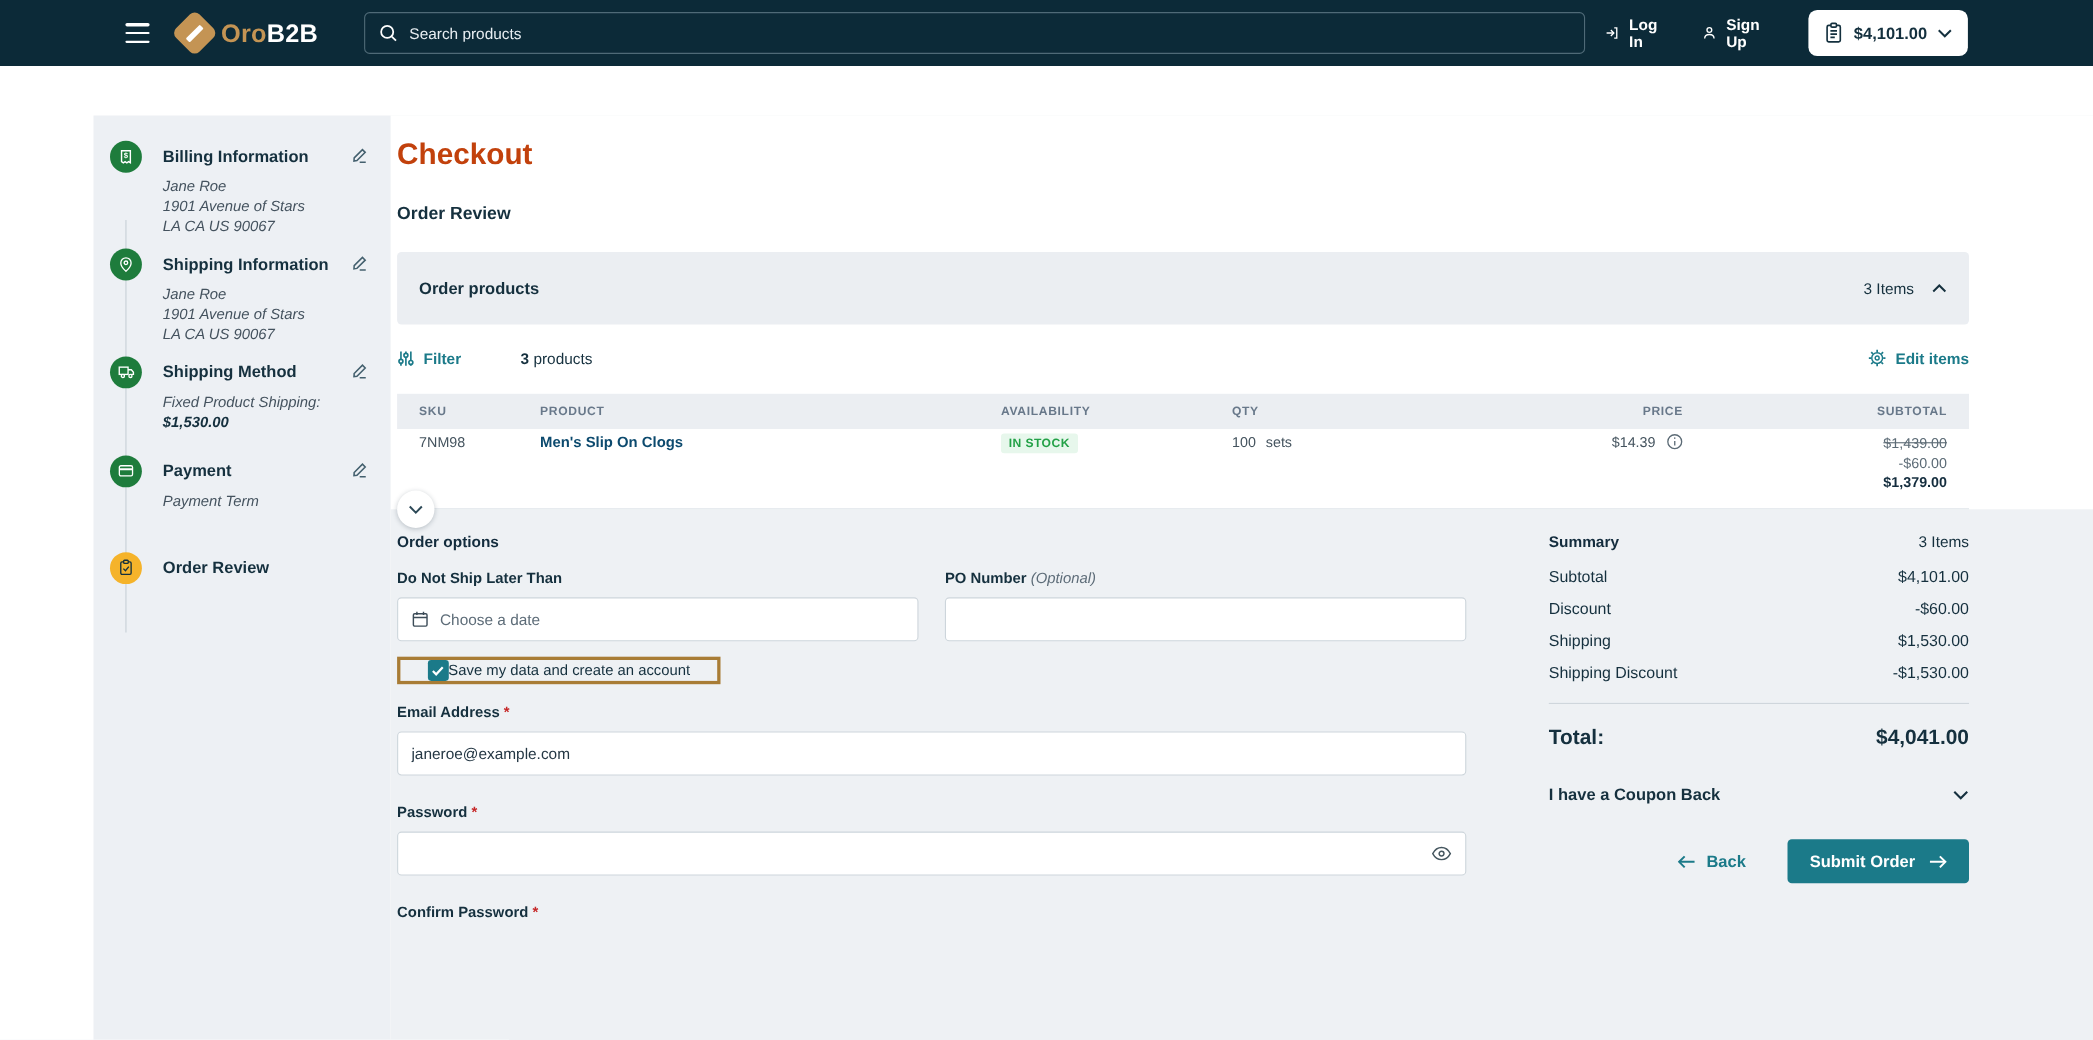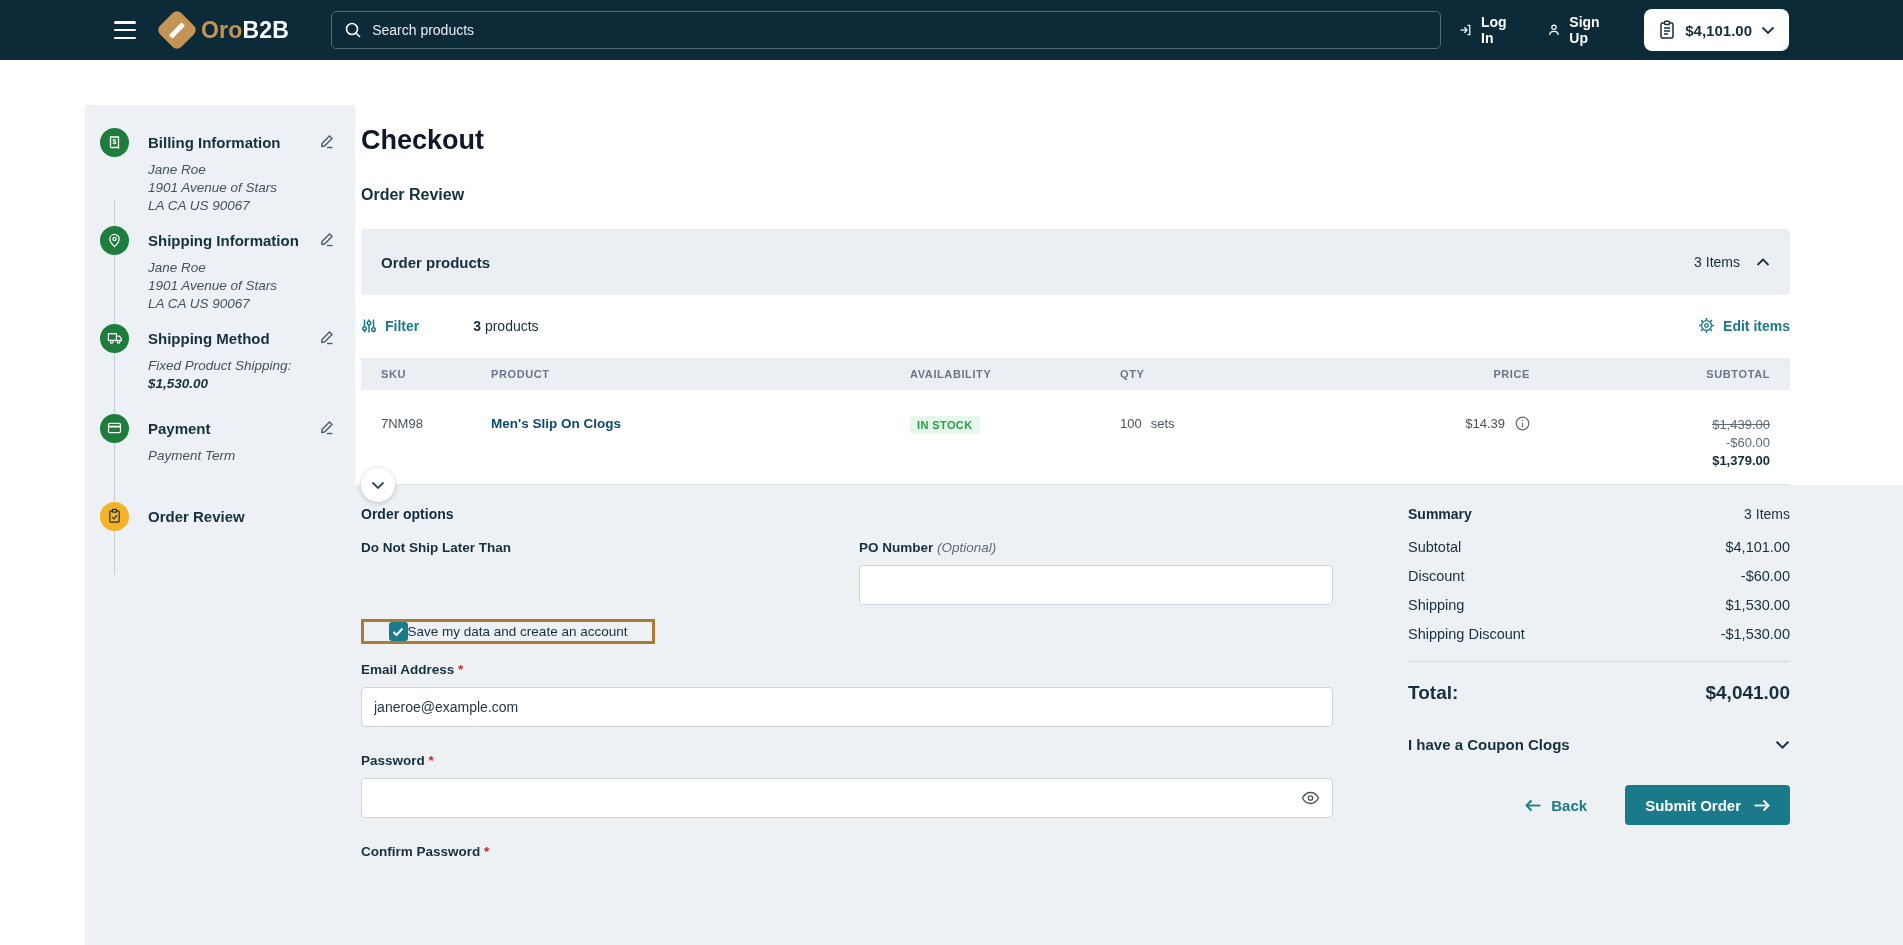--- a/index.html
+++ b/index.html
@@ -63,21 +63,21 @@
   .step-title { font-size: 15px; font-weight: bold; color: #15303e; }
   .step-edit { position: absolute; right: 0; top: 6px; cursor: pointer; color: #44606e; }
   .step-body { margin: 4px 0 0 48px; font-style: italic; font-size: 13.5px; color: #44525e; line-height: 18px; }
   .step-body .bold { font-weight: bold; color: #15303e; }
   .gap-lg { margin-bottom: 20px; }
   .gap-xl { margin-bottom: 36px; }
   
   .main { flex: 1; background: #eef1f4; display: flex; flex-direction: column; }
   .inner { padding-left: 6px; padding-right: 113px; }
   .white-area { background: #ffffff; padding-top: 20px; }
-  .page-title { font-size: 27px; font-weight: bold; color: #0f172a; }
+  .page-title { font-size: 27px; font-weight: bold; color: #c2410c; }
   .subtitle { font-size: 16px; font-weight: bold; margin-top: 30px; }
   .op-bar {
     margin-top: 25px; height: 66px; background: #ebeef2; border-radius: 4px;
     display: flex; align-items: center; padding: 0 20px;
   }
   .op-bar .op-title { font-size: 15px; font-weight: bold; }
   .op-bar .right { margin-left: auto; display: flex; align-items: center; gap: 16px; font-size: 14px; color: #15303e; }
   .filter-row { margin-top: 22px; display: flex; align-items: center; }
   .teal-link { color: #1b7a89; font-weight: bold; font-size: 14px; display: flex; align-items: center; gap: 8px; cursor: pointer; }
   .prod-count { margin-left: 54px; font-size: 14px; color: #15303e; }
@@ -85,21 +85,21 @@
   .filter-row .right { margin-left: auto; }
   .grid-cols {
     display: grid; grid-template-columns: 100px 1fr 200px 235px 165px 230px;
     padding: 0 20px; column-gap: 10px;
   }
   .thead {
     margin-top: 24px; background: #ebeef2; height: 32px; align-items: center;
     font-size: 11px; font-weight: bold; letter-spacing: .6px; color: #68788a;
   }
   .th-r { text-align: right; }
-  .trow { padding-top: 26px; padding-bottom: 14px; font-size: 13px; color: #44535e; border-bottom: 1px solid #e2e7eb; }
+  .trow { padding-top: 4px; padding-bottom: 14px; font-size: 13px; color: #44535e; border-bottom: 1px solid #e2e7eb; }
   .cell-product { font-weight: bold; color: #0c4a6e; font-size: 13.5px; }
   .badge-stock {
     display: inline-block; font-size: 11px; font-weight: bold; color: #23a147;
     background: #e7f7ec; padding: 3px 7px; border-radius: 3px; letter-spacing: .4px;
   }
   .cell-qty span + span { margin-left: 9px; }
   .cell-price { text-align: right; display: flex; justify-content: flex-end; align-items: flex-start; gap: 10px; }
   .cell-sub { text-align: right; line-height: 18px; }
   .sub-old { text-decoration: line-through; color: #5c6b76; }
   .sub-disc { color: #5c6b76; }
@@ -423,20 +423,29 @@
     </div>
 
     <section class="gray-area inner">
 
       <div class="opts-col">
         <h2 class="sec-title">Order options</h2>
 
         <div class="field-row">
           <div class="field">
             <div class="field-label"><span>Do Not Ship Later Than</span></div>
+            <div class="tbox">
+              <svg width="16" height="16" viewBox="0 0 16 16" fill="none" stroke="#3c4c58" stroke-width="1.3">
+                  <rect x="1.8" y="3" width="12.4" height="11.2" rx="1.2"></rect>
+                  <line x1="1.8" y1="6.4" x2="14.2" y2="6.4"></line>
+                  <line x1="5" y1="1.2" x2="5" y2="4"></line>
+                  <line x1="11" y1="1.2" x2="11" y2="4"></line>
+                </svg>
+              <input placeholder="Choose a date" style="">
+            </div>
           </div>
           <div class="field">
             <div class="field-label"><span>PO Number</span> <span class="opt">(Optional)</span></div>
             <div class="tbox">
               <input style="">
             </div>
           </div>
         </div>
 
 
@@ -495,21 +504,21 @@
         <div class="sum-row">
           <span>Shipping Discount</span>
             <span class="val">-$1,530.00</span>
         </div>
         <hr class="sum-div">
         <div class="total-row">
           <span>Total:</span>
           <span class="val">$4,041.00</span>
         </div>
         <div class="coupon-row">
-          <span>I have a Coupon Clogs</span>
+          <span>I have a Coupon Back</span>
           <svg width="15" height="10" viewBox="0 0 14 9" fill="none" stroke="#15303e" stroke-width="1.8">
               <polyline points="1.5,1.5 7,7 12.5,1.5"></polyline>
             </svg>
         </div>
         <div class="btn-row">
           <span class="back-link">
             <svg width="17" height="13" viewBox="0 0 17 13" fill="none" stroke="#1b7a89" stroke-width="1.8">
                 <line x1="15.5" y1="6.5" x2="2" y2="6.5"></line>
                 <polyline points="6.5,1.5 1.5,6.5 6.5,11.5"></polyline>
               </svg>

